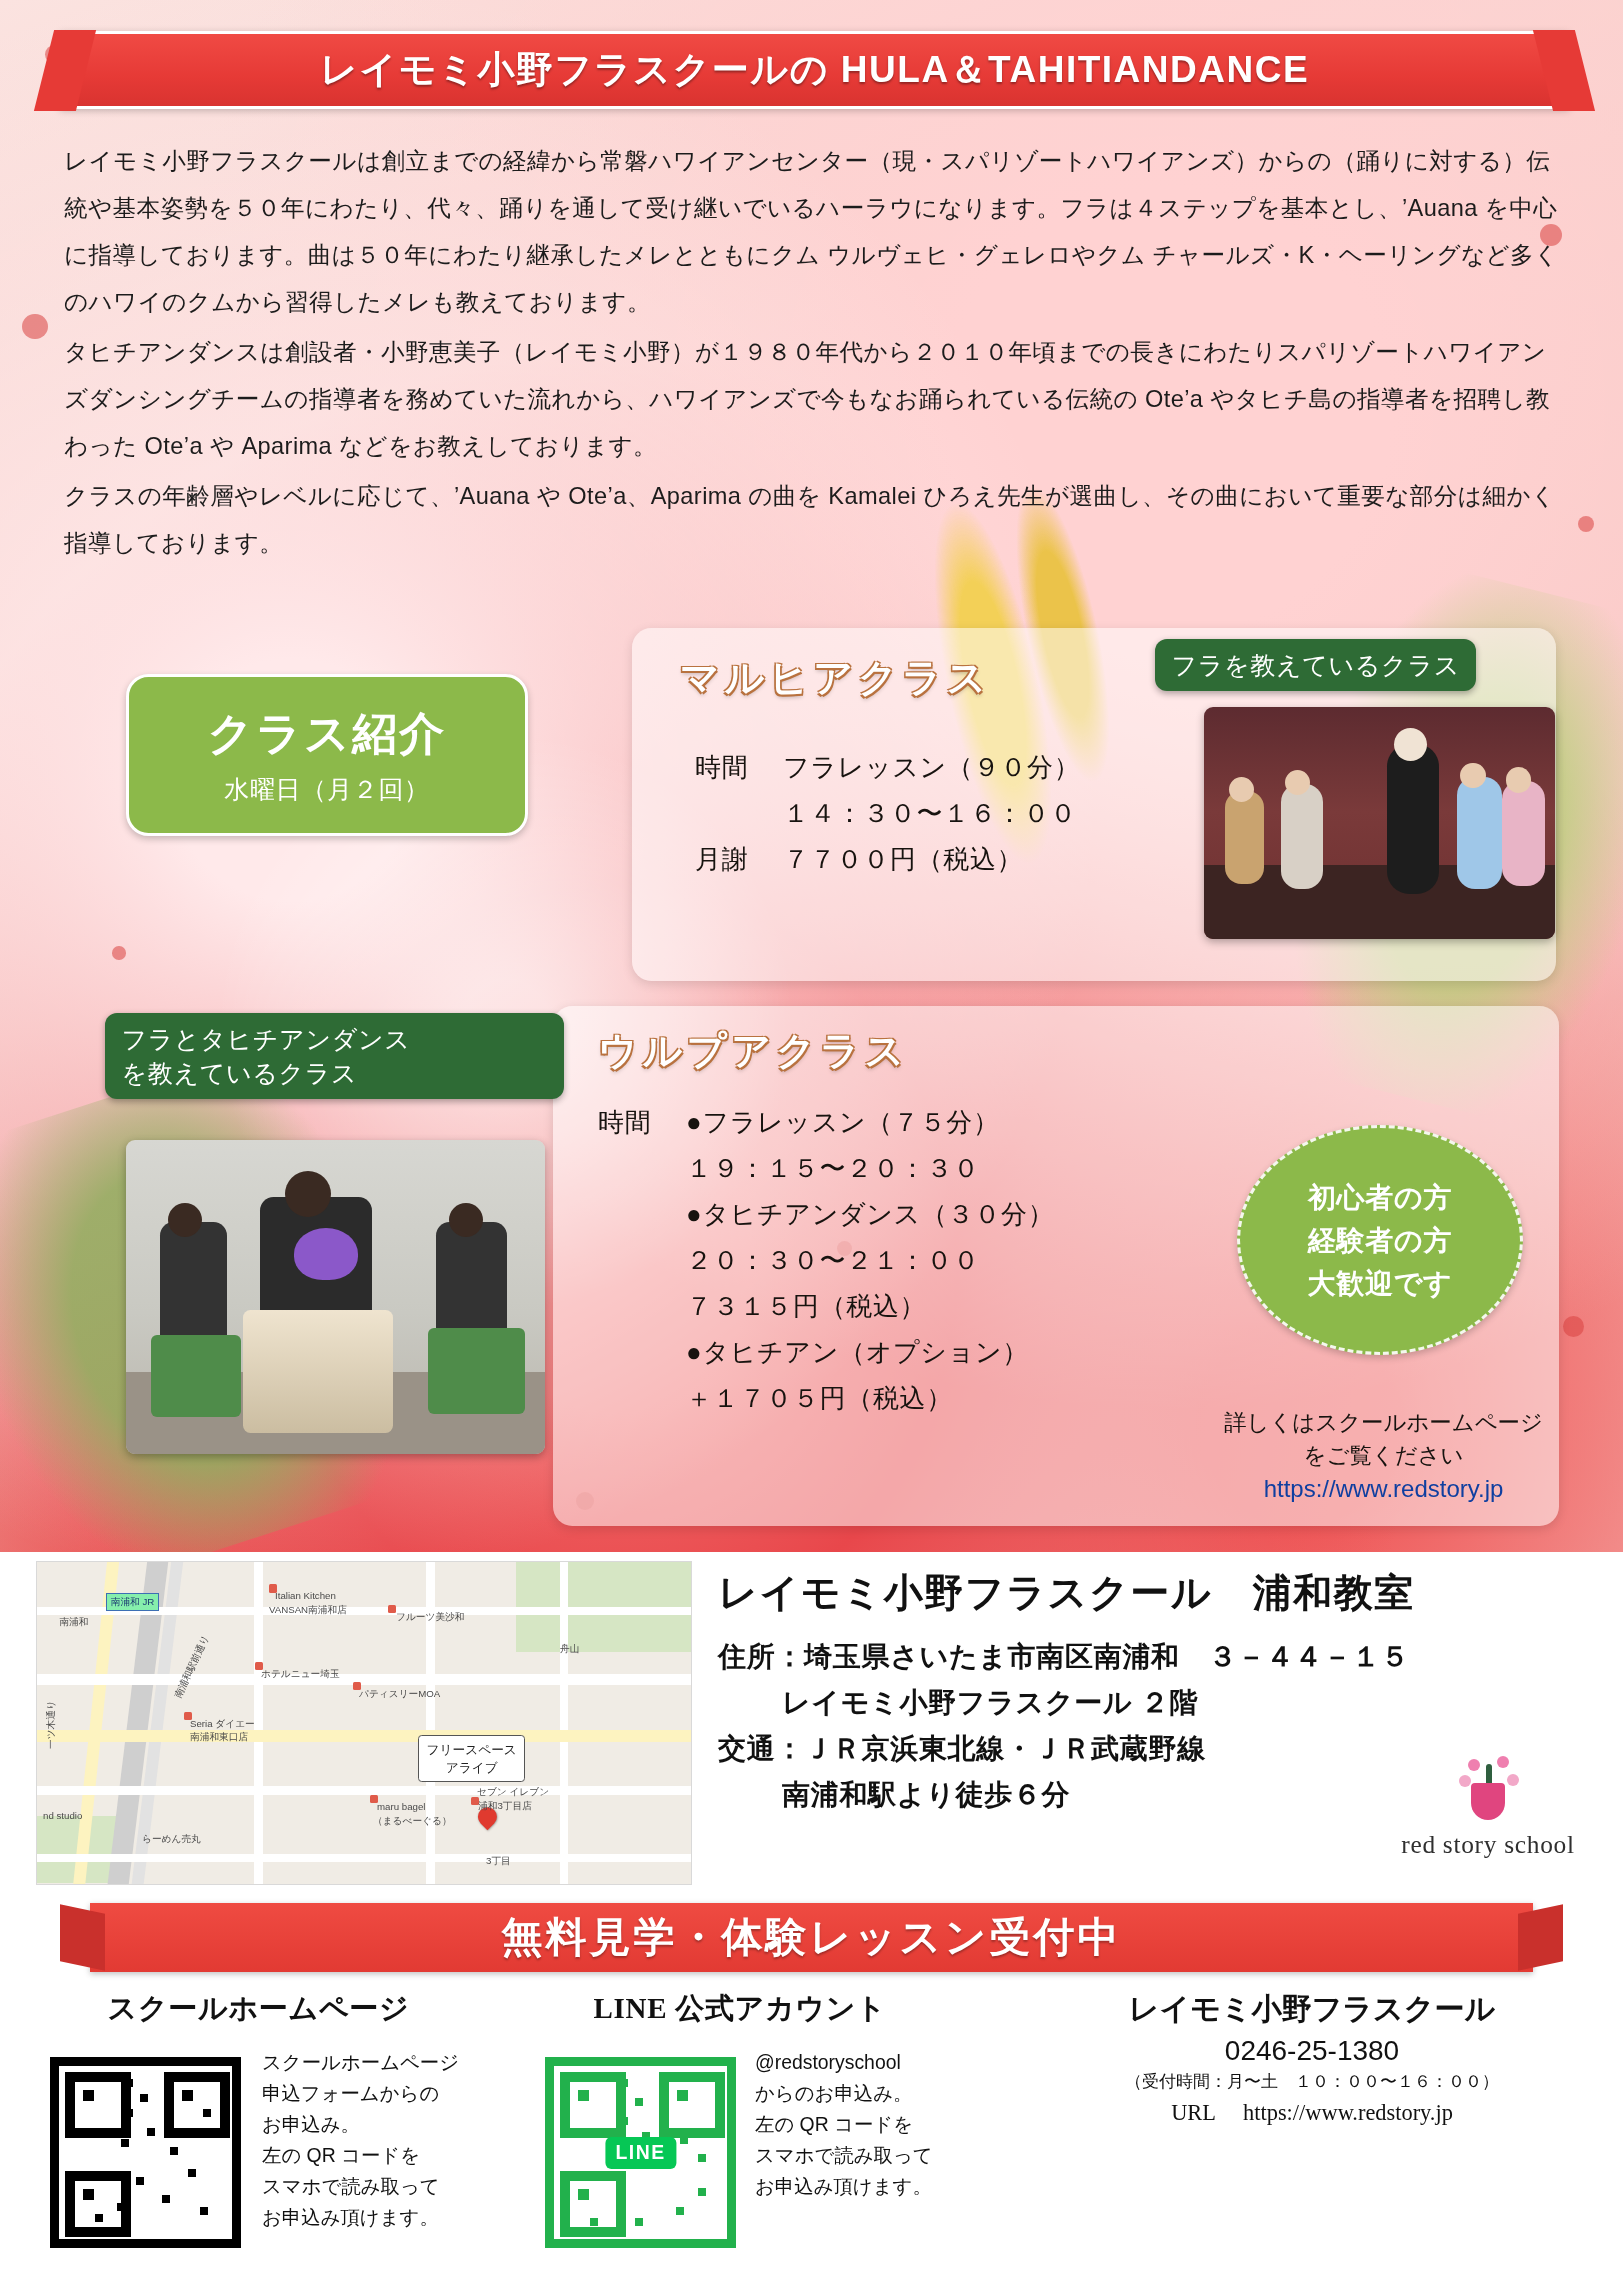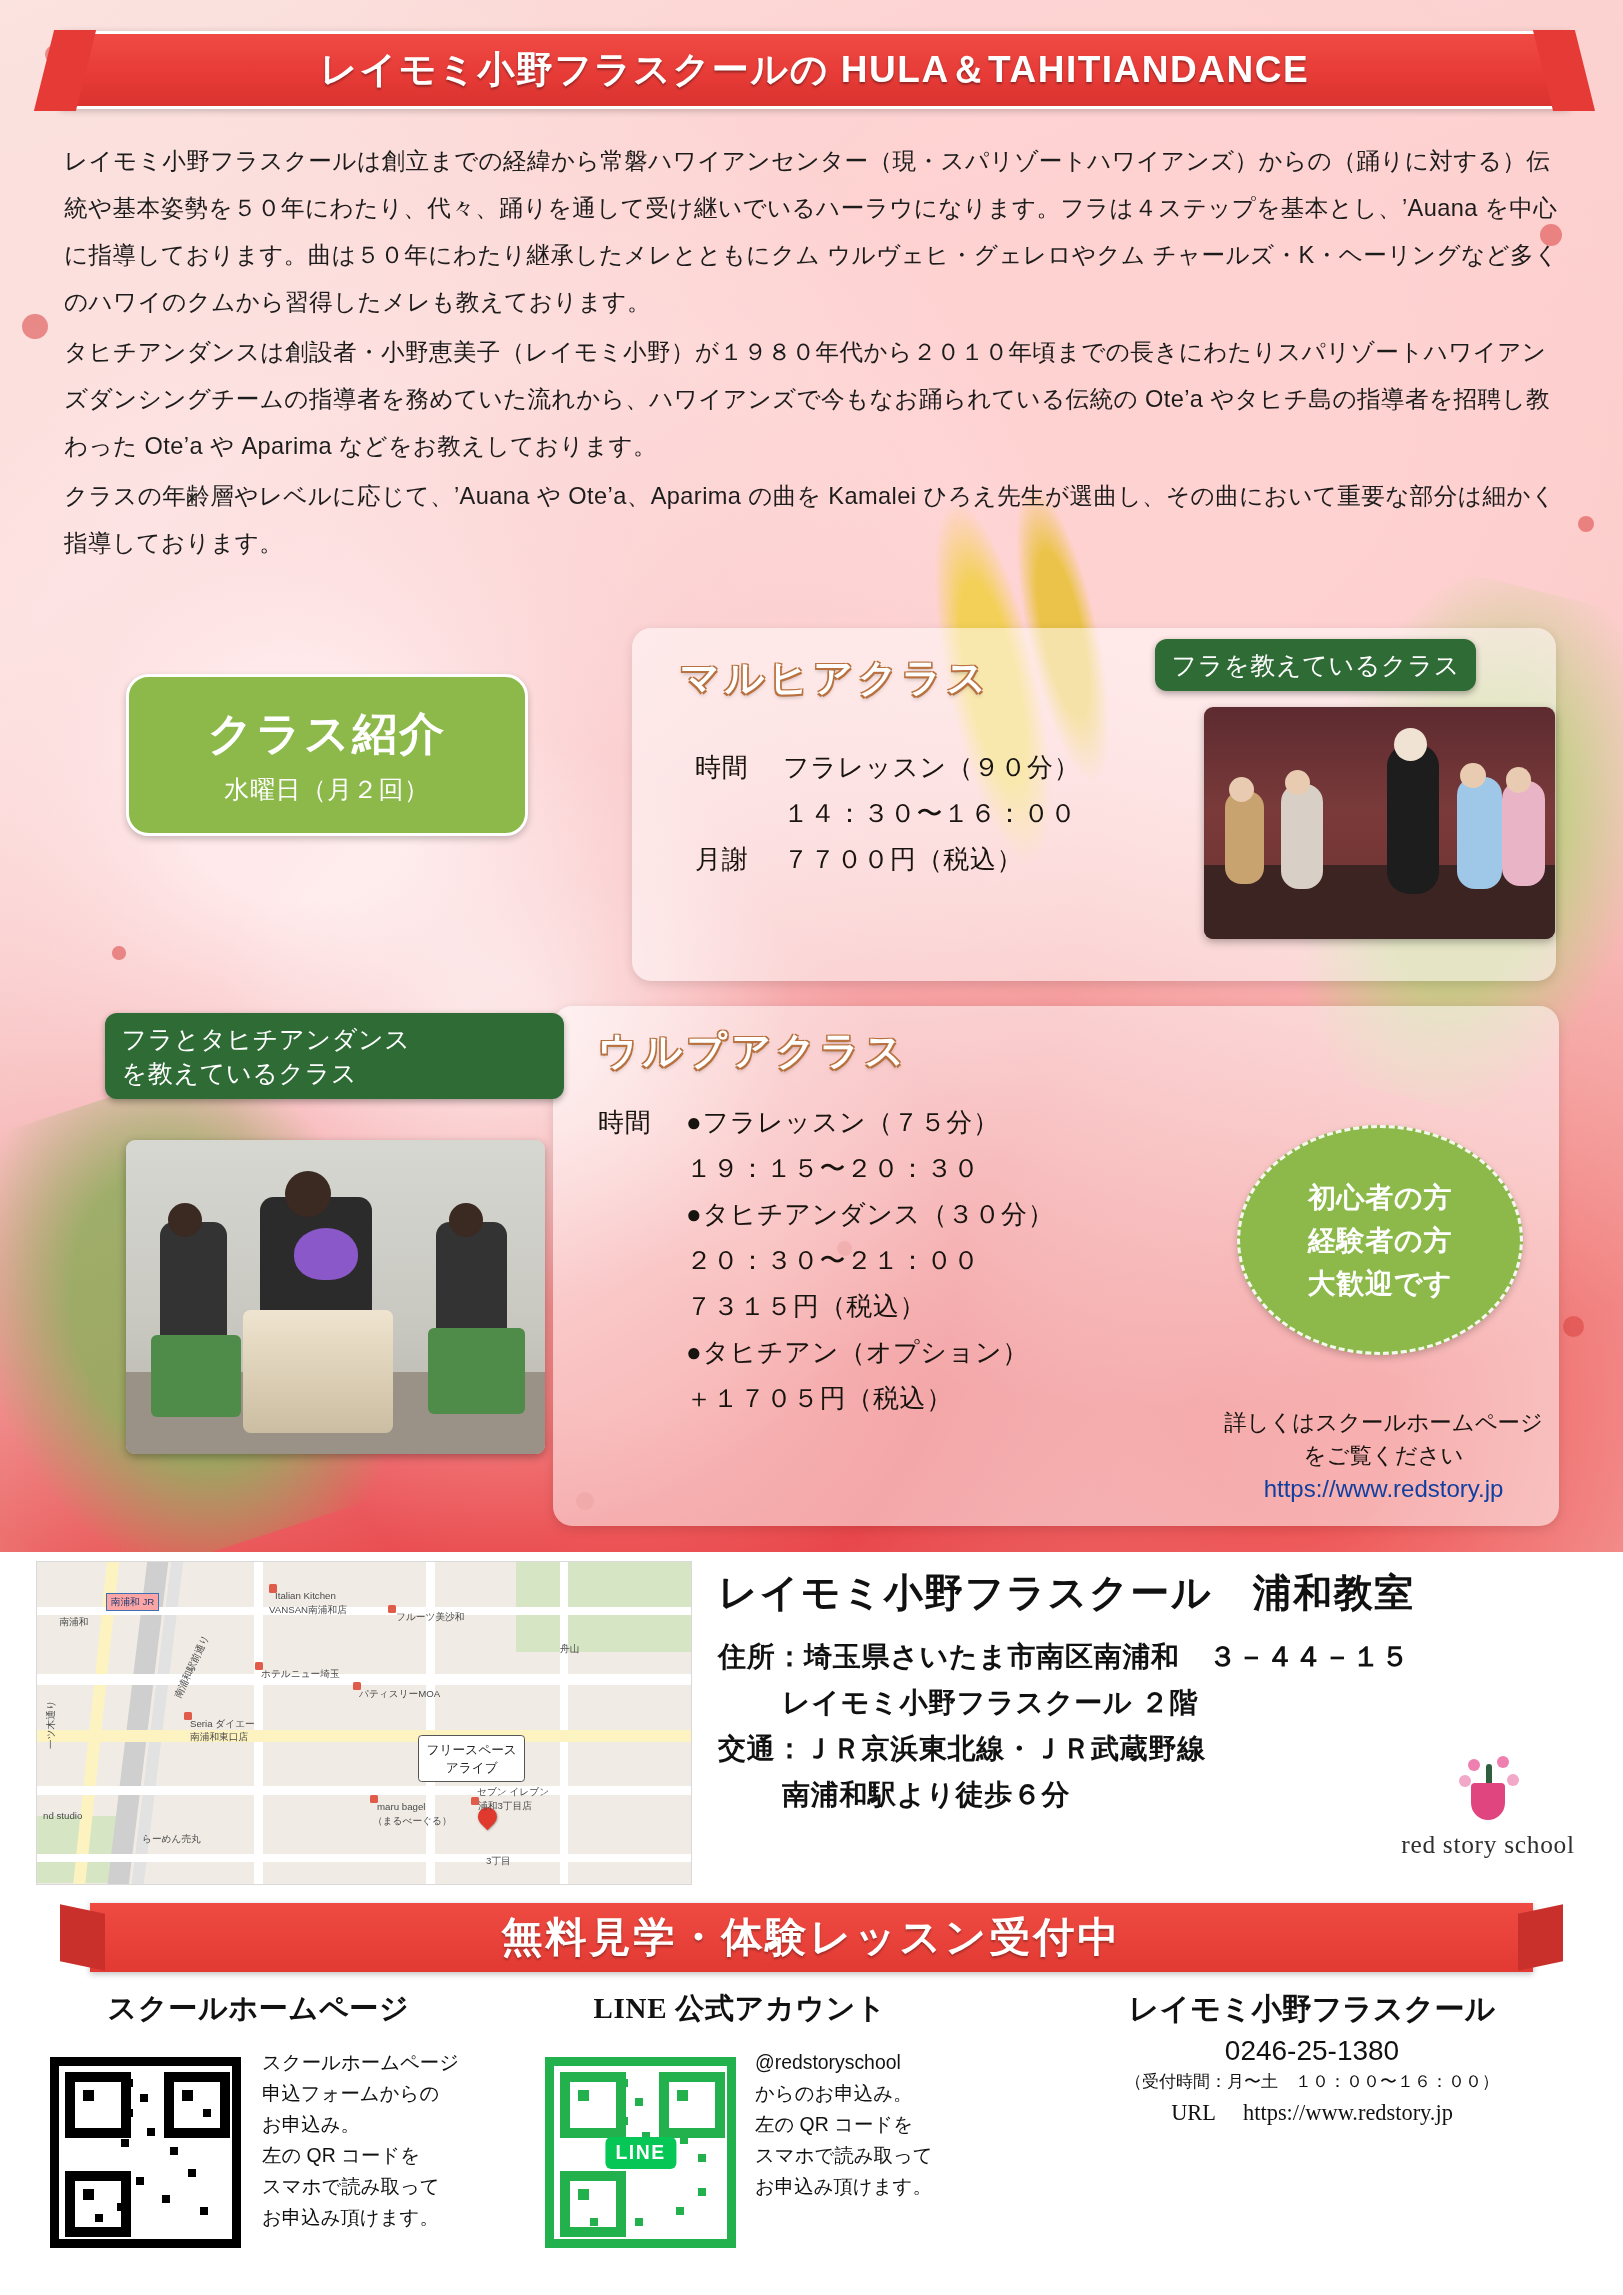--- a/index.html
+++ b/index.html
@@ -139,21 +139,21 @@
   .map .water{position:absolute;left:0;top:0;width:100%;height:100%;background:#f2efe9;}
   .map .blockA{position:absolute;background:#e6e2da;}
   .map .road{position:absolute;background:#ffffff;}
   .map .roadY{position:absolute;background:#fdf3c0;}
   .map .rail{position:absolute;background:#cfcfcf;}
   .map .green{position:absolute;background:#d6e6c4;}
   .map .label{position:absolute;font-size:9.7px;color:#4a4a4a;white-space:nowrap;}
   .map .poi{position:absolute;width:8.2px;height:8.2px;background:#e05b4a;border-radius:1.5px;}
   .map .pin{position:absolute;width:19.4px;height:19.4px;background:#e03a2f;border-radius:50% 50% 50% 0;transform:rotate(-45deg);box-shadow:0 0.7px 2.2px rgba(0,0,0,.4);}
   .map .tagbox{position:absolute;background:#fff;border:1.5px solid #555;border-radius:3.7px;font-size:12.7px;color:#222;padding:4.5px 7.5px;text-align:center;line-height:18px;}
-  .map .stn{position:absolute;background:#fca5a5;border:1.5px solid #3d6fb4;color:#1b3a72;font-size:9.7px;padding:1.5px 3.7px;}
+  .map .stn{position:absolute;background:#86efac;border:1.5px solid #3d6fb4;color:#1b3a72;font-size:9.7px;padding:1.5px 3.7px;}
 
   
   .addr{position:absolute;left:718px;top:1566px;width:882px;color:#111;}
   .addr .name{font-size:39px;font-weight:bold;letter-spacing:1.5px;margin-bottom:13.5px;}
   .addr .line{font-size:28px;line-height:46px;font-weight:bold;letter-spacing:0.7px;}
   .addr .l2{padding-left:64px;}
   .addr .l4{padding-left:64px;}
 
   
   .logo{position:absolute;left:1391px;top:1753px;width:194px;text-align:center;}

